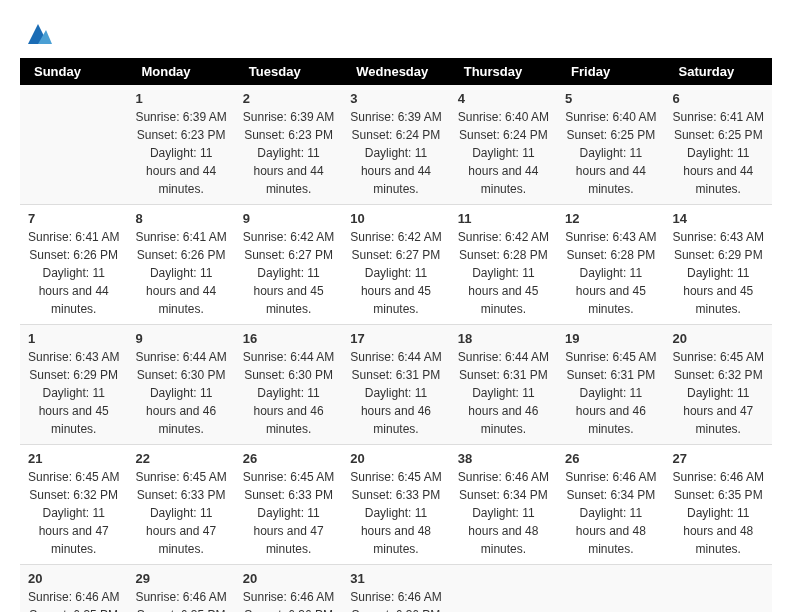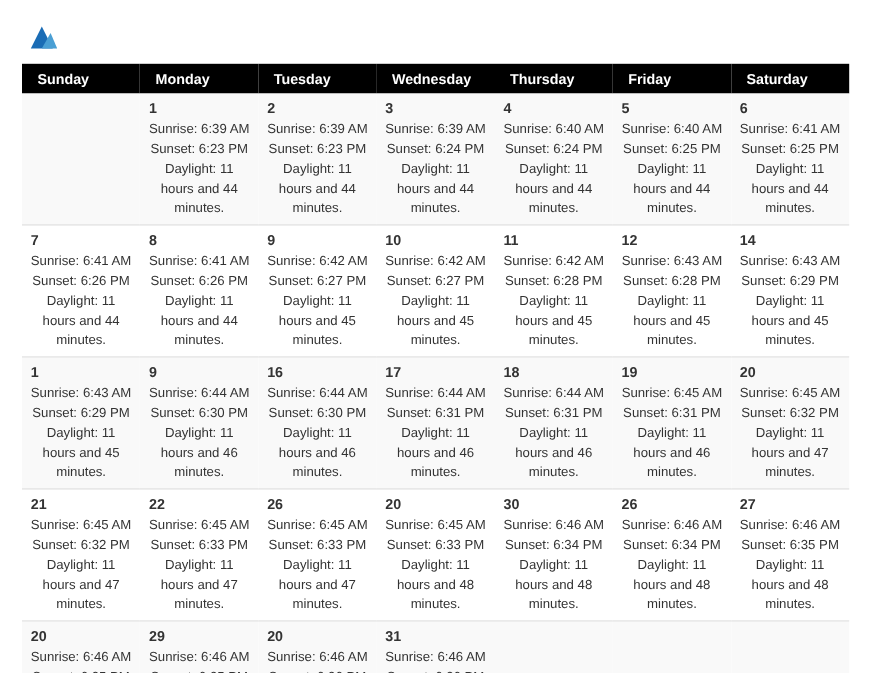--- a/index.html
+++ b/index.html
@@ -273,21 +273,21 @@
             Sunrise: 6:45 AM<br>Sunset: 6:33 PM<br>Daylight: 11 hours and 47 minutes.
           </div>
         </td>
         <td>
           <span class="day-number">20</span>
           <div class="day-info">
             Sunrise: 6:45 AM<br>Sunset: 6:33 PM<br>Daylight: 11 hours and 48 minutes.
           </div>
         </td>
         <td>
-          <span class="day-number">30</span>
+          <span class="day-number">38</span>
           <div class="day-info">
             Sunrise: 6:46 AM<br>Sunset: 6:34 PM<br>Daylight: 11 hours and 48 minutes.
           </div>
         </td>
         <td>
           <span class="day-number">26</span>
           <div class="day-info">
             Sunrise: 6:46 AM<br>Sunset: 6:34 PM<br>Daylight: 11 hours and 48 minutes.
           </div>
         </td>

